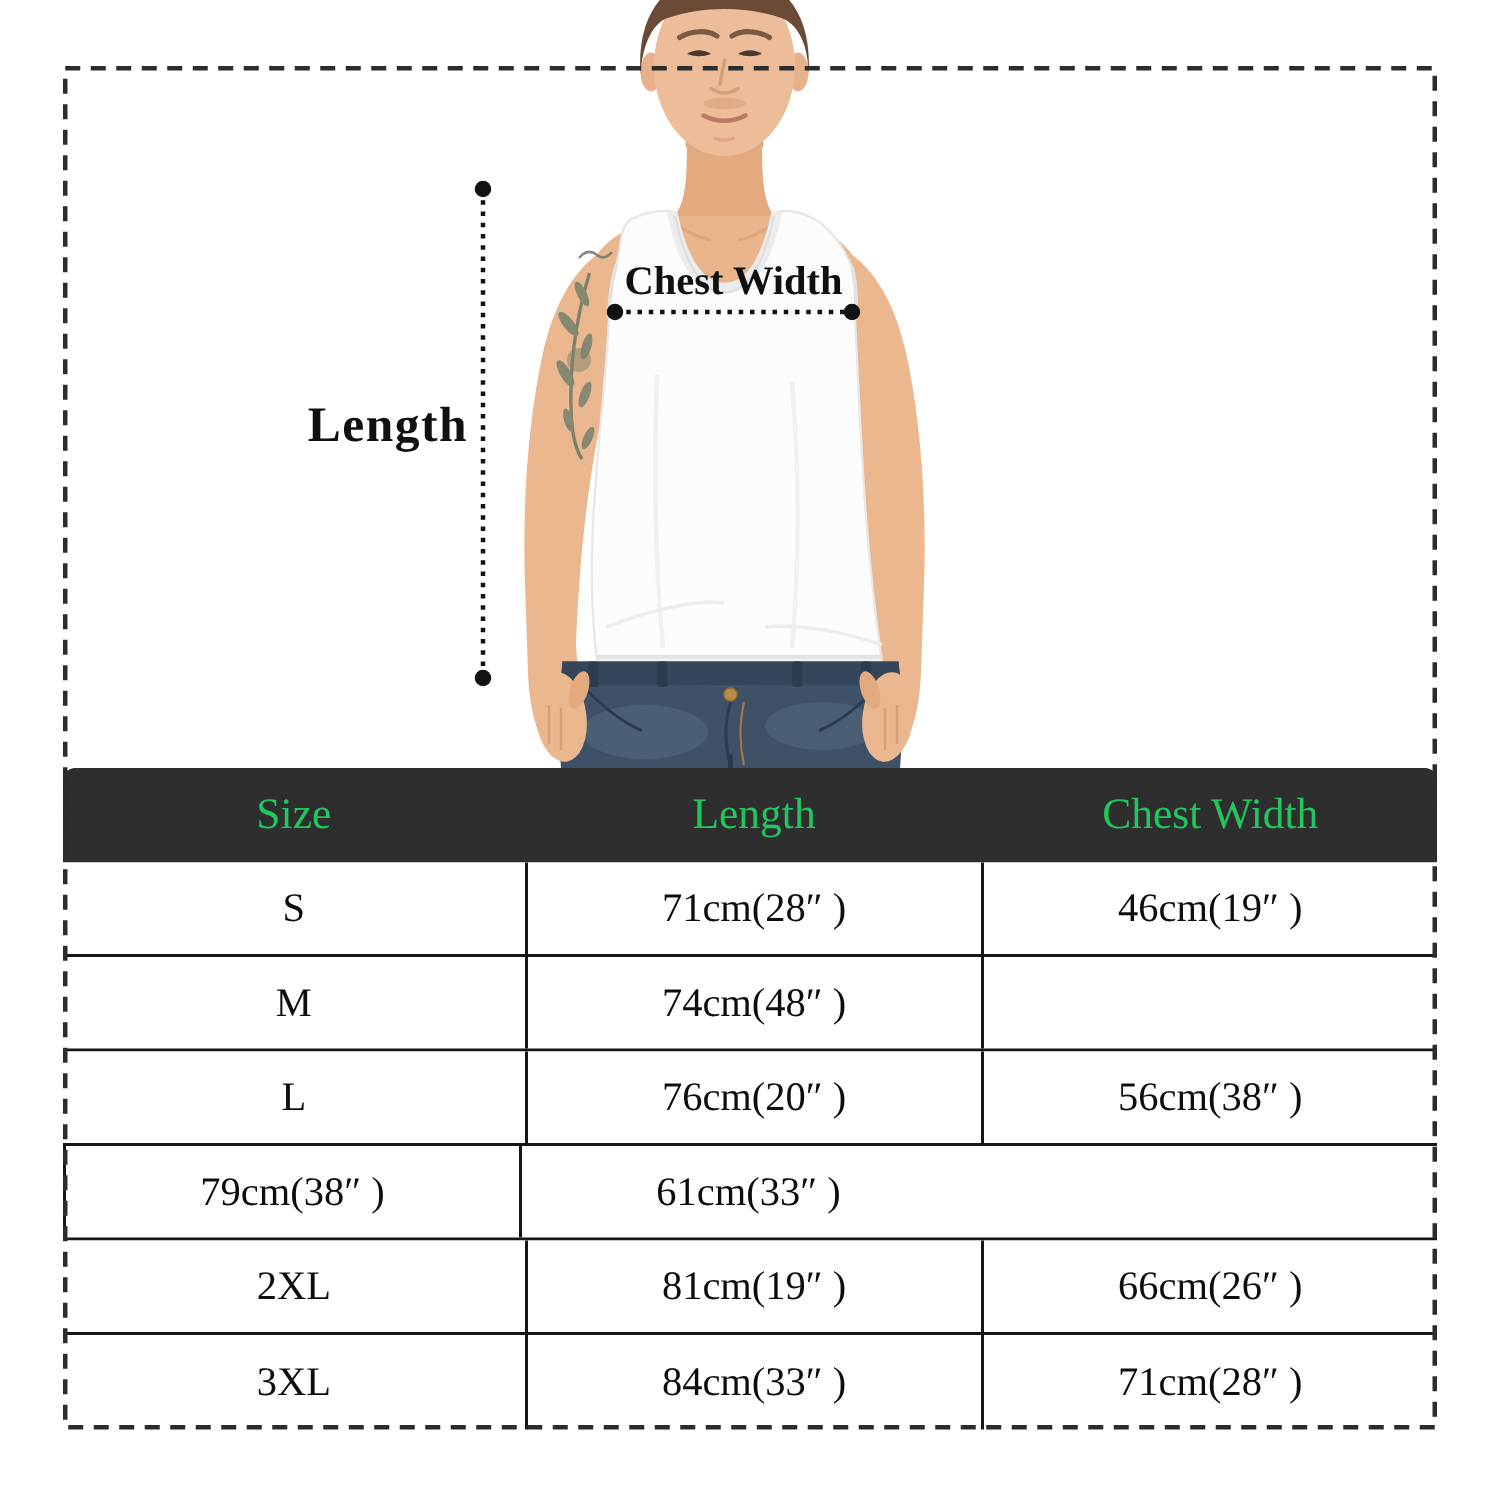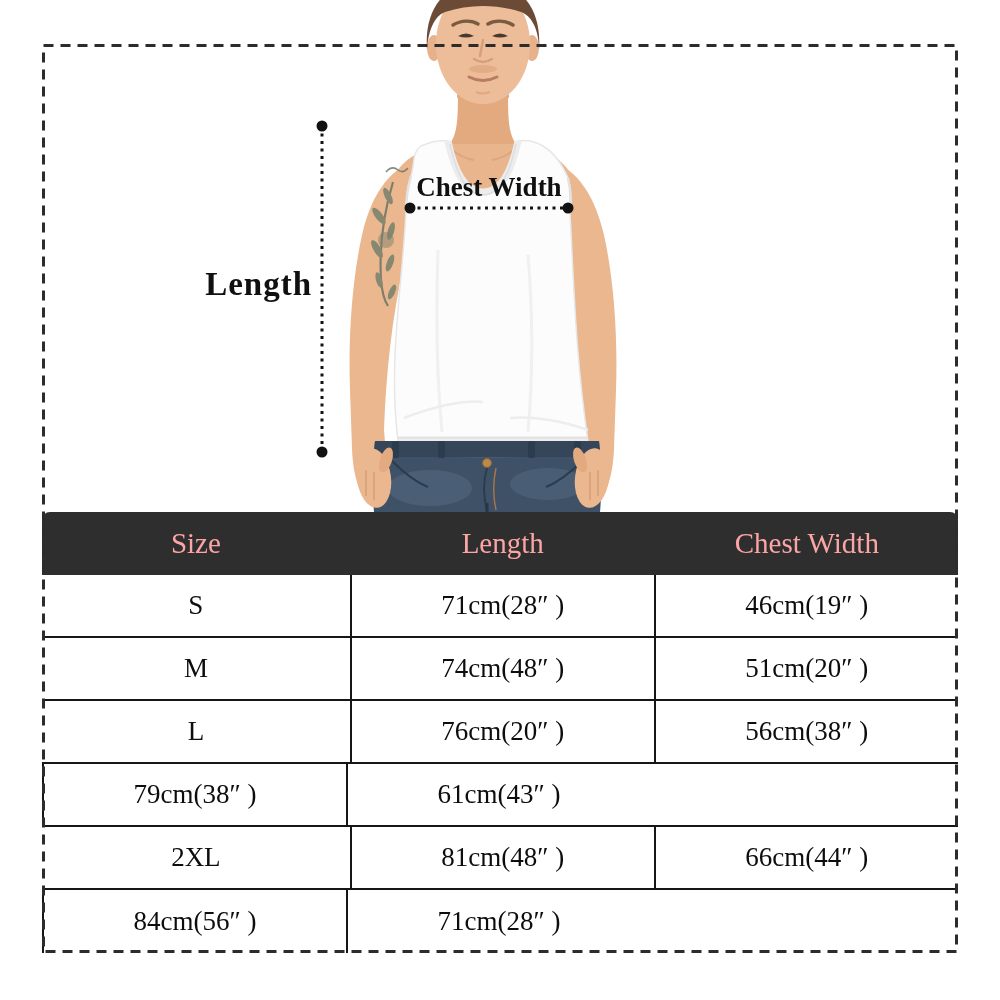--- a/index.html
+++ b/index.html
@@ -8,21 +8,21 @@
   
   .figure-svg{position:absolute;left:0;top:0;width:1000px;height:512px;z-index:1;}
   
   .anno-svg{position:absolute;left:0;top:0;width:1000px;height:512px;z-index:15;pointer-events:none;}
   .measure-label{position:absolute;z-index:16;color:#101010;}
   .length-label{left:150px;top:266px;width:162px;text-align:right;font-size:33px;font-weight:600;letter-spacing:1px;}
   .chest-label{left:407px;top:172px;width:164px;text-align:center;font-size:27px;font-weight:600;}
   
   .size-table{position:absolute;left:42px;top:512px;width:916px;height:441px;z-index:10;}
   .thead{display:flex;height:63px;background:#2e2e2e;border-radius:8px 8px 0 0;align-items:center;}
-  .th{color:#fca5a5;font-size:29px;text-align:center;}
+  .th{color:#22c55e;font-size:29px;text-align:center;}
   .trow{display:flex;height:61px;background:#ffffff;border-bottom:2px solid #161616;align-items:center;}
   .trow:last-child{border-bottom:none;height:63px;}
   .td{font-size:27px;color:#0d0d0d;text-align:center;height:100%;display:flex;align-items:center;justify-content:center;}
   .c1{width:33.6%;}
   .c2{width:33.4%;border-left:2px solid #161616;border-right:2px solid #161616;box-sizing:border-box;}
   .c3{width:33.0%;}
   .th.c2{border:none;}
   
   .border-svg{position:absolute;left:0;top:0;width:1000px;height:1000px;z-index:40;pointer-events:none;}
 </style>
@@ -134,38 +134,38 @@
       <div class="th c3">Chest Width</div>
     </div>
     <div class="trow">
       <div class="td c1">S</div>
       <div class="td c2">71cm(28″ )</div>
       <div class="td c3">46cm(19″ )</div>
     </div>
     <div class="trow">
       <div class="td c1">M</div>
       <div class="td c2">74cm(48″ )</div>
-      <div class="td c3">51cm(20″ )</div>
     </div>
     <div class="trow">
       <div class="td c1">L</div>
       <div class="td c2">76cm(20″ )</div>
       <div class="td c3">56cm(38″ )</div>
     </div>
     <div class="trow">
       <div class="td c2">79cm(38″ )</div>
-      <div class="td c3">61cm(43″ )</div>
+      <div class="td c3">61cm(33″ )</div>
     </div>
     <div class="trow">
       <div class="td c1">2XL</div>
-      <div class="td c2">81cm(48″ )</div>
-      <div class="td c3">66cm(44″ )</div>
+      <div class="td c2">81cm(19″ )</div>
+      <div class="td c3">66cm(26″ )</div>
     </div>
     <div class="trow">
-      <div class="td c2">84cm(56″ )</div>
+      <div class="td c1">3XL</div>
+      <div class="td c2">84cm(33″ )</div>
       <div class="td c3">71cm(28″ )</div>
     </div>
   </div>
 
   <svg class="border-svg" viewBox="0 0 1000 1000" aria-hidden="true">
     <rect x="43.5" y="45.5" width="913" height="906" fill="none" stroke="#2c2c2c" stroke-width="3" stroke-dasharray="10 7"></rect>
   </svg>
 
 </div>
 

